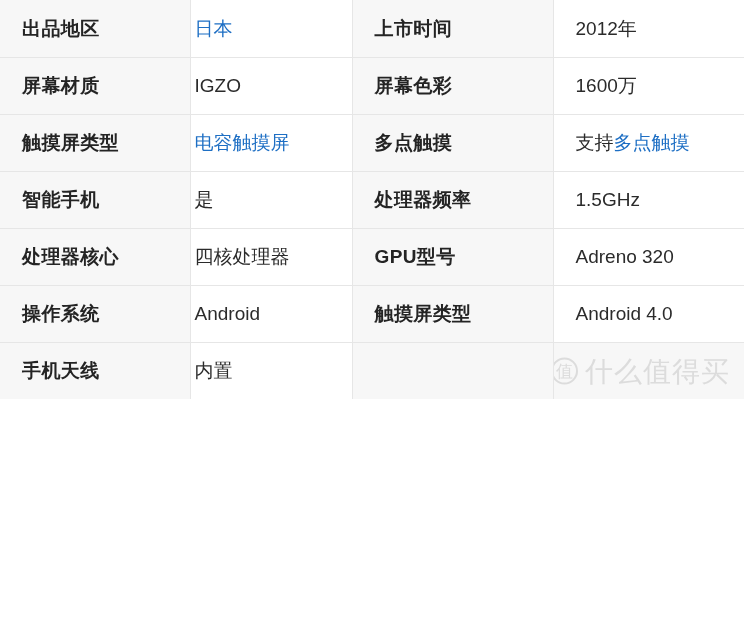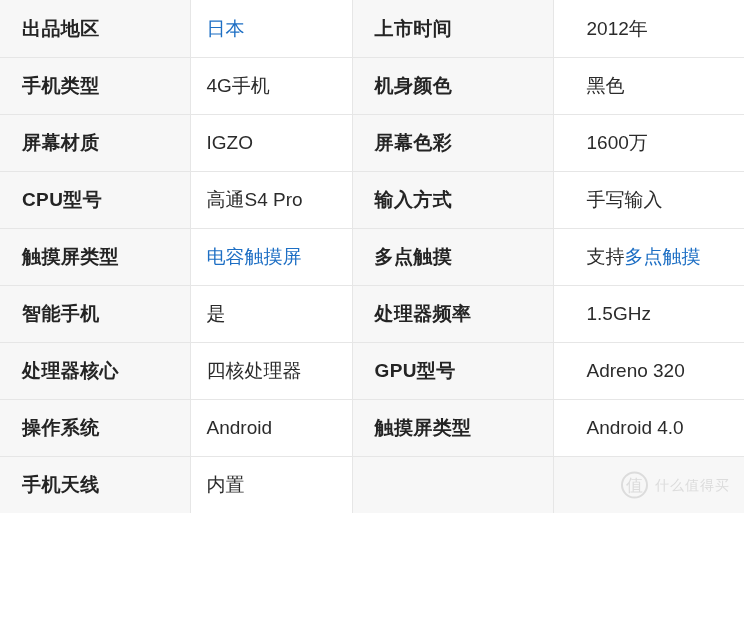--- a/index.html
+++ b/index.html
@@ -48,24 +48,24 @@
     background: #f7f7f7;
     font-weight: bold;
     color: #242424;
     letter-spacing: 0.4px;
   }
 
   .spec-table td.value {
     background: #ffffff;
     font-weight: normal;
     color: #2b2b2b;
-    padding-left: 16px;
+    padding-left: 4px;
   }
 
-  .spec-table td.value.col-b { padding-left: 33px; }
+  .spec-table td.value.col-b { padding-left: 22px; }
 
   .spec-table tr:last-child td {
     border-bottom: none;
   }
 
   .spec-table td:last-child {
     border-right: none;
   }
 
   
@@ -100,21 +100,21 @@
     border: 2px solid #dcdcdc;
     color: #dcdcdc;
     font-size: 17px;
     line-height: 23px;
     text-align: center;
     font-weight: normal;
     box-sizing: border-box;
   }
   .watermark-text {
     color: #dcdcdc;
-    font-size: 14px;
+    font-size: 28px;
     letter-spacing: 1px;
     line-height: 27px;
     white-space: nowrap;
   }
 
   td.empty-label {
     background: #f7f7f7;
   }
 </style>
 </head>
@@ -129,42 +129,30 @@
   </colgroup>
   <tbody>
 
     <tr>
       <td class="label">出品地区</td>
       <td class="value"><span class="link">日本</span></td>
       <td class="label">上市时间</td>
       <td class="value col-b">2012年</td>
     </tr>
 
-    <tr>
-      <td class="label">手机类型</td>
-      <td class="value">4G手机</td>
-      <td class="label">机身颜色</td>
-      <td class="value col-b">黑色</td>
-    </tr>
 
 
     <tr>
       <td class="label">屏幕材质</td>
       <td class="value">IGZO</td>
       <td class="label">屏幕色彩</td>
       <td class="value col-b">1600万</td>
     </tr>
 
 
-    <tr>
-      <td class="label">CPU型号</td>
-      <td class="value">高通S4 Pro</td>
-      <td class="label">输入方式</td>
-      <td class="value col-b">手写输入</td>
-    </tr>
 
     <tr>
       <td class="label">触摸屏类型</td>
       <td class="value"><span class="link">电容触摸屏</span></td>
       <td class="label">多点触摸</td>
       <td class="value col-b"><span class="plain">支持</span><span class="link">多点触摸</span></td>
     </tr>
 
     <tr>
       <td class="label">智能手机</td>

